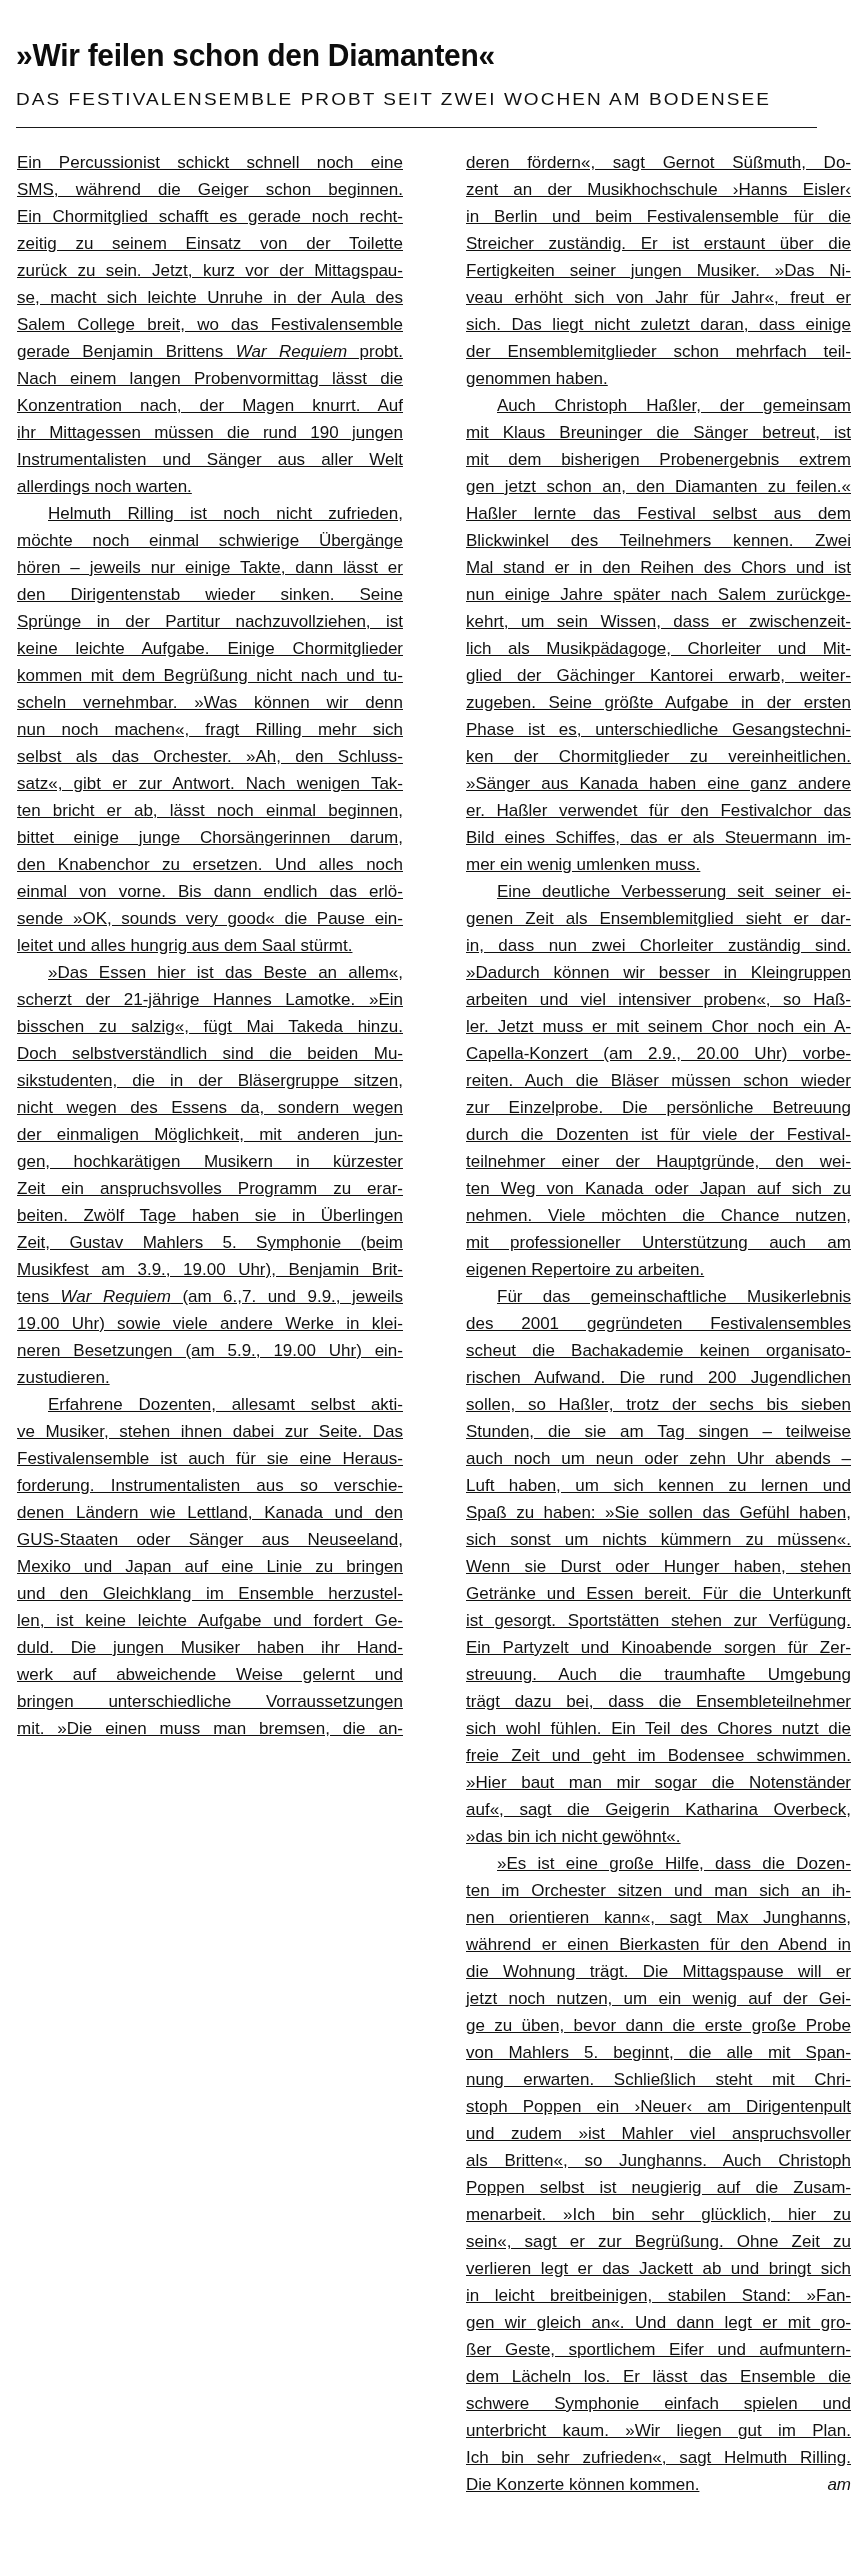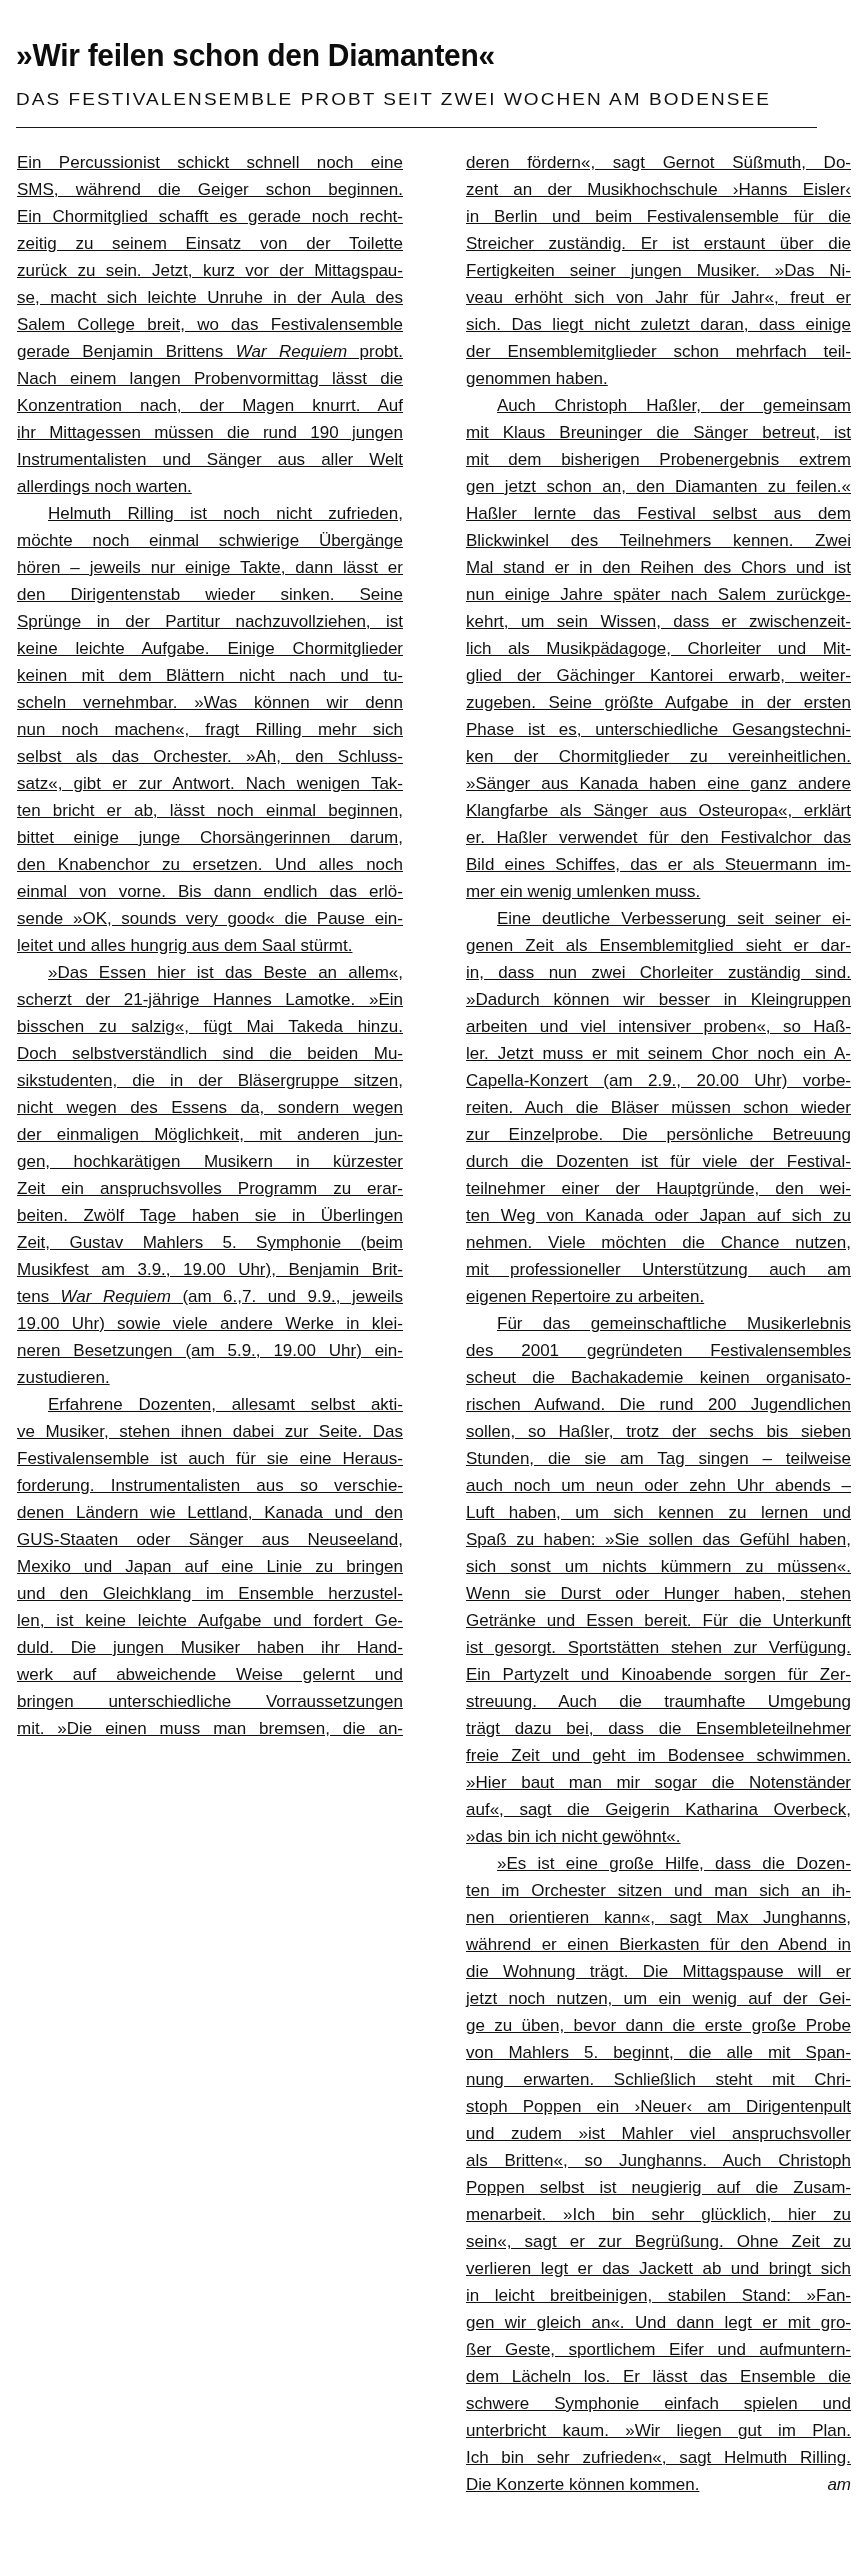--- a/index.html
+++ b/index.html
@@ -112,21 +112,21 @@
       <div class="line"><span>Instrumentalisten und Sänger aus aller Welt</span></div>
       <div class="line last"><span>allerdings noch warten.</span></div>
     </div>
     <div class="para">
       <div class="line indent"><span>Helmuth Rilling ist noch nicht zufrieden,</span></div>
       <div class="line"><span>möchte noch einmal schwierige Übergänge</span></div>
       <div class="line"><span>hören – jeweils nur einige Takte, dann lässt er</span></div>
       <div class="line"><span>den Dirigentenstab wieder sinken. Seine</span></div>
       <div class="line"><span>Sprünge in der Partitur nachzuvollziehen, ist</span></div>
       <div class="line"><span>keine leichte Aufgabe. Einige Chormitglieder</span></div>
-      <div class="line"><span>keinen mit dem Blättern nicht nach und tu-</span></div>
+      <div class="line"><span>kommen mit dem Begrüßung nicht nach und tu-</span></div>
       <div class="line"><span>scheln vernehmbar. »Was können wir denn</span></div>
       <div class="line"><span>nun noch machen«, fragt Rilling mehr sich</span></div>
       <div class="line"><span>selbst als das Orchester. »Ah, den Schluss-</span></div>
       <div class="line"><span>satz«, gibt er zur Antwort. Nach wenigen Tak-</span></div>
       <div class="line"><span>ten bricht er ab, lässt noch einmal beginnen,</span></div>
       <div class="line"><span>bittet einige junge Chorsängerinnen darum,</span></div>
       <div class="line"><span>den Knabenchor zu ersetzen. Und alles noch</span></div>
       <div class="line"><span>einmal von vorne. Bis dann endlich das erlö-</span></div>
       <div class="line"><span>sende »OK, sounds very good« die Pause ein-</span></div>
       <div class="line last"><span>leitet und alles hungrig aus dem Saal stürmt.</span></div>
@@ -186,21 +186,20 @@
       <div class="line"><span>Blickwinkel des Teilnehmers kennen. Zwei</span></div>
       <div class="line"><span>Mal stand er in den Reihen des Chors und ist</span></div>
       <div class="line"><span>nun einige Jahre später nach Salem zurückge-</span></div>
       <div class="line"><span>kehrt, um sein Wissen, dass er zwischenzeit-</span></div>
       <div class="line"><span>lich als Musikpädagoge, Chorleiter und Mit-</span></div>
       <div class="line"><span>glied der Gächinger Kantorei erwarb, weiter-</span></div>
       <div class="line"><span>zugeben. Seine größte Aufgabe in der ersten</span></div>
       <div class="line"><span>Phase ist es, unterschiedliche Gesangstechni-</span></div>
       <div class="line"><span>ken der Chormitglieder zu vereinheitlichen.</span></div>
       <div class="line"><span>»Sänger aus Kanada haben eine ganz andere</span></div>
-      <div class="line"><span>Klangfarbe als Sänger aus Osteuropa«, erklärt</span></div>
       <div class="line"><span>er. Haßler verwendet für den Festivalchor das</span></div>
       <div class="line"><span>Bild eines Schiffes, das er als Steuermann im-</span></div>
       <div class="line last"><span>mer ein wenig umlenken muss.</span></div>
     </div>
     <div class="para">
       <div class="line indent"><span>Eine deutliche Verbesserung seit seiner ei-</span></div>
       <div class="line"><span>genen Zeit als Ensemblemitglied sieht er dar-</span></div>
       <div class="line"><span>in, dass nun zwei Chorleiter zuständig sind.</span></div>
       <div class="line"><span>»Dadurch können wir besser in Kleingruppen</span></div>
       <div class="line"><span>arbeiten und viel intensiver proben«, so Haß-</span></div>
@@ -225,20 +224,21 @@
       <div class="line"><span>auch noch um neun oder zehn Uhr abends –</span></div>
       <div class="line"><span>Luft haben, um sich kennen zu lernen und</span></div>
       <div class="line"><span>Spaß zu haben: »Sie sollen das Gefühl haben,</span></div>
       <div class="line"><span>sich sonst um nichts kümmern zu müssen«.</span></div>
       <div class="line"><span>Wenn sie Durst oder Hunger haben, stehen</span></div>
       <div class="line"><span>Getränke und Essen bereit. Für die Unterkunft</span></div>
       <div class="line"><span>ist gesorgt. Sportstätten stehen zur Verfügung.</span></div>
       <div class="line"><span>Ein Partyzelt und Kinoabende sorgen für Zer-</span></div>
       <div class="line"><span>streuung. Auch die traumhafte Umgebung</span></div>
       <div class="line"><span>trägt dazu bei, dass die Ensembleteilnehmer</span></div>
+      <div class="line"><span>sich wohl fühlen. Ein Teil des Chores nutzt die</span></div>
       <div class="line"><span>freie Zeit und geht im Bodensee schwimmen.</span></div>
       <div class="line"><span>»Hier baut man mir sogar die Notenständer</span></div>
       <div class="line"><span>auf«, sagt die Geigerin Katharina Overbeck,</span></div>
       <div class="line last"><span>»das bin ich nicht gewöhnt«.</span></div>
     </div>
     <div class="para">
       <div class="line indent"><span>»Es ist eine große Hilfe, dass die Dozen-</span></div>
       <div class="line"><span>ten im Orchester sitzen und man sich an ih-</span></div>
       <div class="line"><span>nen orientieren kann«, sagt Max Junghanns,</span></div>
       <div class="line"><span>während er einen Bierkasten für den Abend in</span></div>

